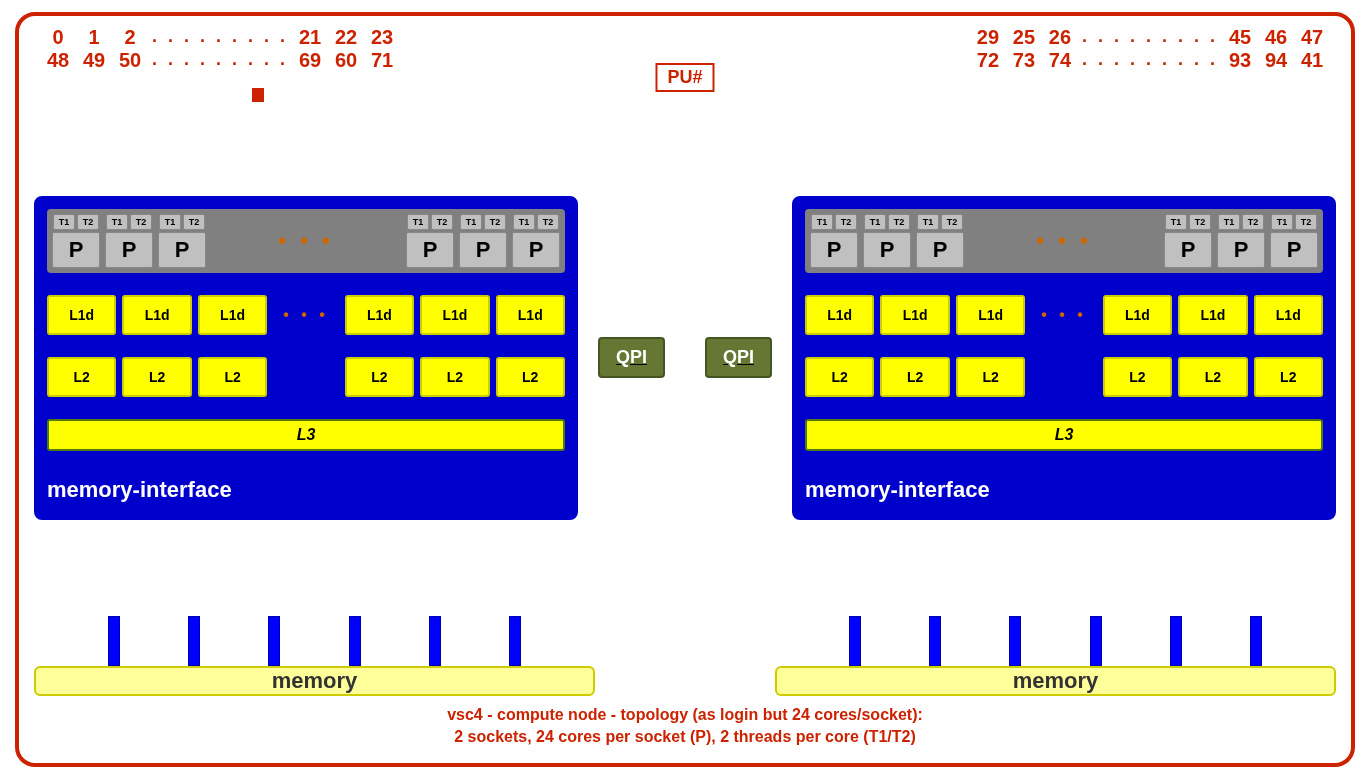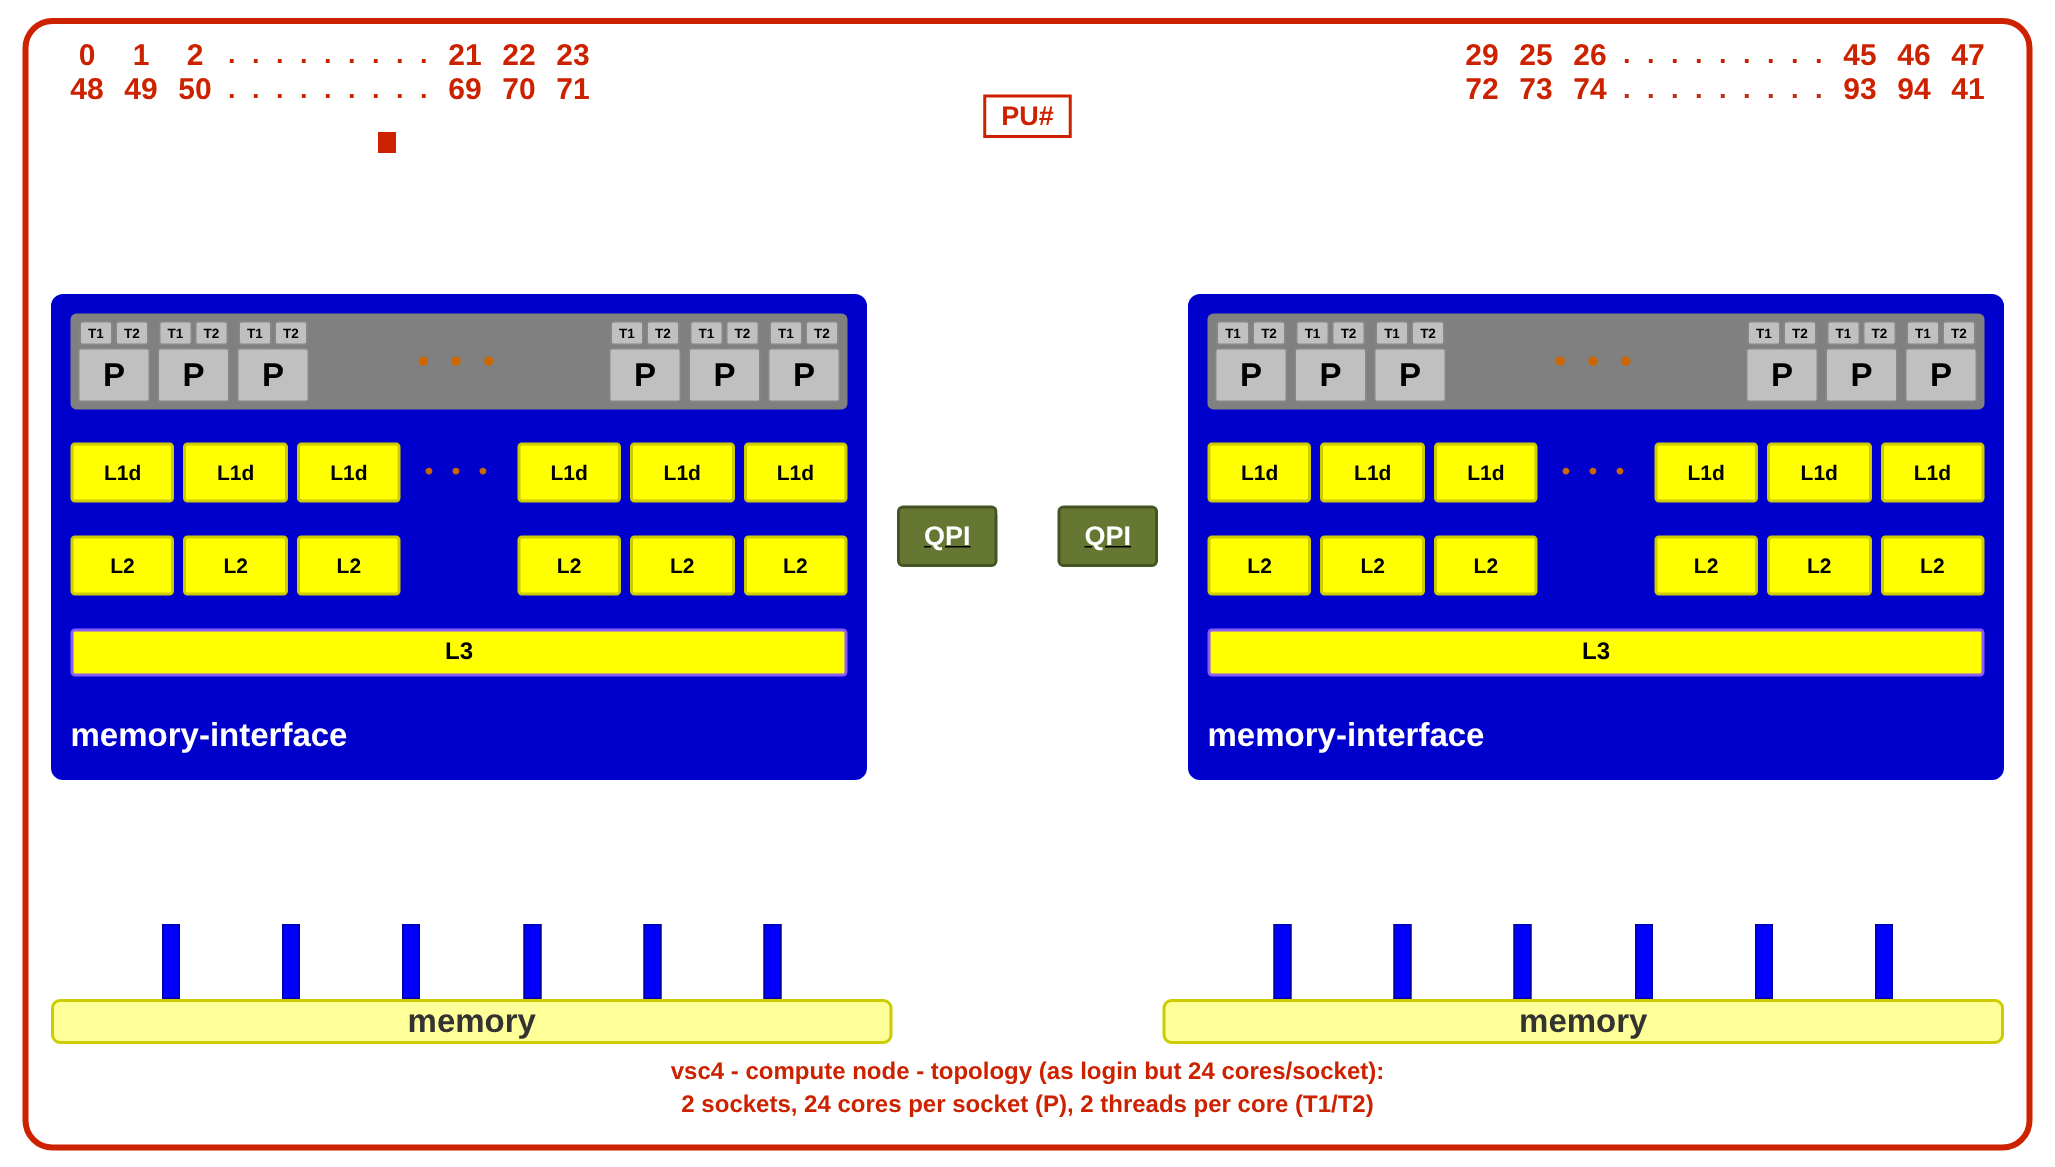--- a/index.html
+++ b/index.html
@@ -134,30 +134,31 @@
       display: flex;
       align-items: center;
       justify-content: center;
       height: 40px;
     }
     .cache-box-small {
       width: 48px;
     }
     .l3-box {
       background: #ffff00;
-      border: 2px solid #8b5cf6;
+      border: 2px solid #4d7c0f;
       border-radius: 3px;
       font-size: 16px;
       font-weight: bold;
       color: #000;
       display: flex;
       align-items: center;
       justify-content: center;
       height: 32px;
       width: 100%;
+      font-style: italic;
     }
     .memory-interface-label {
       color: white;
       font-size: 22px;
       font-weight: bold;
       text-align: left;
       padding: 4px 0;
     }
     
     .qpi-connector {
@@ -241,21 +242,21 @@
         <span>21</span>
         <span>22</span>
         <span>23</span>
       </div>
       <div class="pu-number-line">
         <span>48</span>
         <span>49</span>
         <span>50</span>
         <span style="letter-spacing:3px; font-size:18px;">. . . . . . . . .</span>
         <span>69</span>
-        <span>70</span>
+        <span>60</span>
         <span>71</span>
       </div>
     </div>
 
     <div class="pu-label-box">
       <span>PU#</span>
     </div>
 
     <div class="pu-numbers" style="width:580px; text-align:right;">
       <div class="pu-number-line" style="justify-content:flex-end;">

